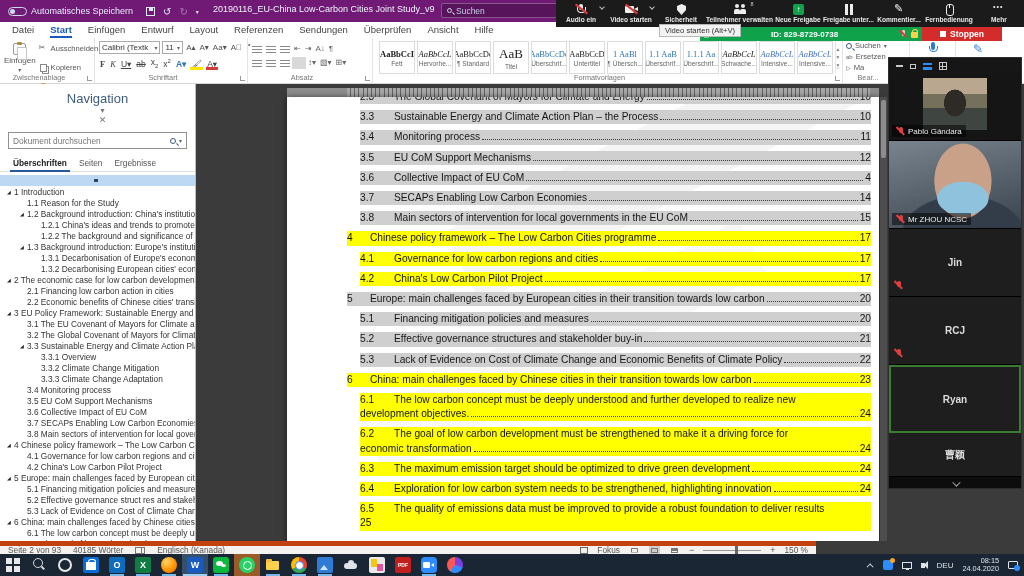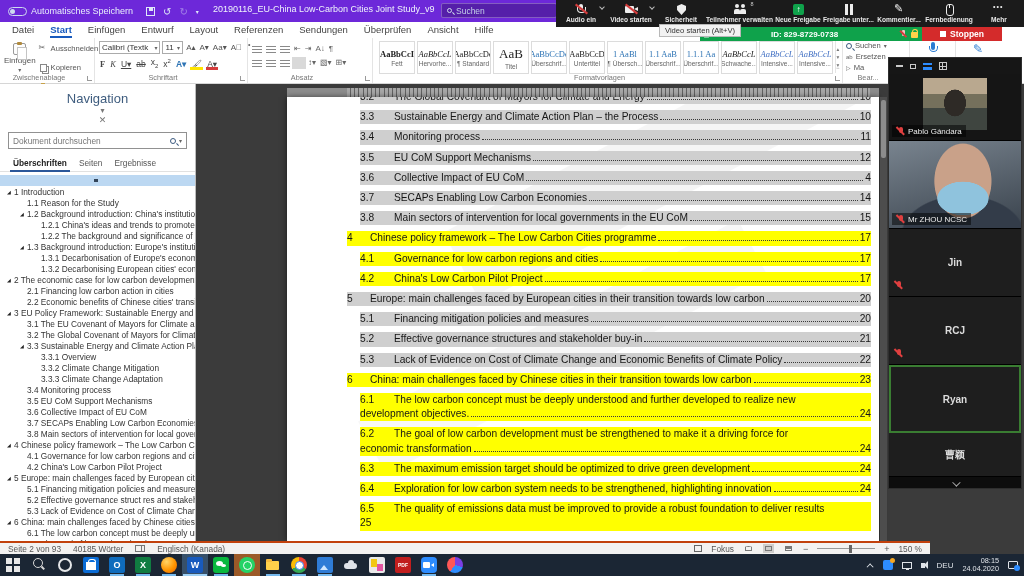--- a/index.html
+++ b/index.html
@@ -1,21 +1,21 @@
 <!DOCTYPE html>
 <html><head>
 <meta charset="utf-8">
 <style>
   * { margin:0; padding:0; box-sizing:border-box; }
   html,body { background:#222; }
   .screen { position:relative; width:1024px; height:576px; overflow:hidden;
             font-family:"Liberation Sans",sans-serif; background:#3b3b3b; cursor:default; }
 
   
-  .titlebar { position:absolute; left:0; top:0; width:1024px; height:22px; background:#6d28d9;
+  .titlebar { position:absolute; left:0; top:0; width:1024px; height:22px; background:#701a75;
               display:flex; align-items:center; color:#e8eefb; font-size:9px; padding-left:8px; gap:7px; }
   .as-pill { width:19px; height:9px; border:1px solid #cdd9ef; border-radius:5px; position:relative; flex:none; }
   .as-pill::before { content:""; position:absolute; left:1px; top:1px; width:5px; height:5px; border-radius:50%; background:#cdd9ef; }
   .qat { display:flex; gap:8px; align-items:center; margin-left:6px; }
   .qat .gl { font-size:10px; color:#dfe8f8; }
   .qat .dim { opacity:.45; }
   .save-ic { width:9px; height:9px; border:1px solid #dfe8f8; position:relative; }
   .save-ic::before { content:""; position:absolute; left:2px; top:0; width:4px; height:3px; background:#dfe8f8; }
   .doc-title { position:absolute; left:213px; top:4px; font-size:9px; color:#f0f4fc; white-space:nowrap; }
   .tb-search { position:absolute; left:441px; top:3px; width:116px; height:15px; background:rgba(0,0,0,.22);
@@ -178,21 +178,21 @@
   .level-1 .num { width:23px; }
   .level-2 .num { width:34px; }
   .tl .txt,.tl .txt2 { white-space:nowrap; }
   .tl .tail { flex:1; display:flex; min-width:0; }
   .dots { flex:1; margin:0 2px; border-bottom:1.4px dotted #3a3a3a; height:10px; min-width:6px; }
   .pg { flex:none; text-align:right; }
   .doc-scroll { position:absolute; left:684px; top:13px; width:7px; height:444px; background:#4d4d4d; }
   .doc-scroll::before { content:""; position:absolute; left:1px; top:3px; width:5px; height:58px; background:#8c8c8c; border-radius:2px; }
 
   
-  .statusbar { position:absolute; left:0; top:541px; width:930px; height:13px; background:#f3f2f1; border-top:2px solid #c2410c;
+  .statusbar { position:absolute; left:0; top:541px; width:816px; height:13px; background:#f3f2f1; border-top:5px solid #c2410c;
                display:flex; align-items:center; font-size:8.3px; color:#555; padding:0 8px; gap:12px; }
   .sb-right { margin-left:auto; display:flex; align-items:center; gap:9px; }
   .book-ic { width:10px; height:7px; border:1px solid #777; position:relative; }
   .book-ic::before { content:""; position:absolute; left:4.5px; top:0; width:1px; height:5px; background:#777; }
   .focus-ic { width:8px; height:7px; border:1px solid #666; }
   .vb { width:11px; height:9px; border:1px solid transparent; position:relative; }
   .vb::before { content:""; position:absolute; inset:1px; border:1px solid #777; }
   .vb-read::before { clip-path:polygon(0 15%,50% 0,100% 15%,100% 100%,0 100%); }
   .vb-print { background:#cfcdcb; }
   .vb-web::before { border-top:3px solid #777; }
@@ -736,21 +736,21 @@
 
   <div class="docarea">
     <div class="ruler"></div>
     <div class="page">
       <div class="wm1"></div>
       <div class="wm2"></div>
       <div class="toc-list">
 
       <div class="toc-row level-2 highlight-gray">
           <div class="tl l1">
-            <span class="num">3.2</span>
+            <span class="num">2.3</span>
             <span class="txt">The Global Covenant of Mayors for Climate and Energy</span>
             <span class="tail">
               <span class="dots"></span>
               <span class="pg">10</span>
             </span>
           </div>
 
         </div>
           <div class="toc-row level-2 highlight-gray">
           <div class="tl l1">

